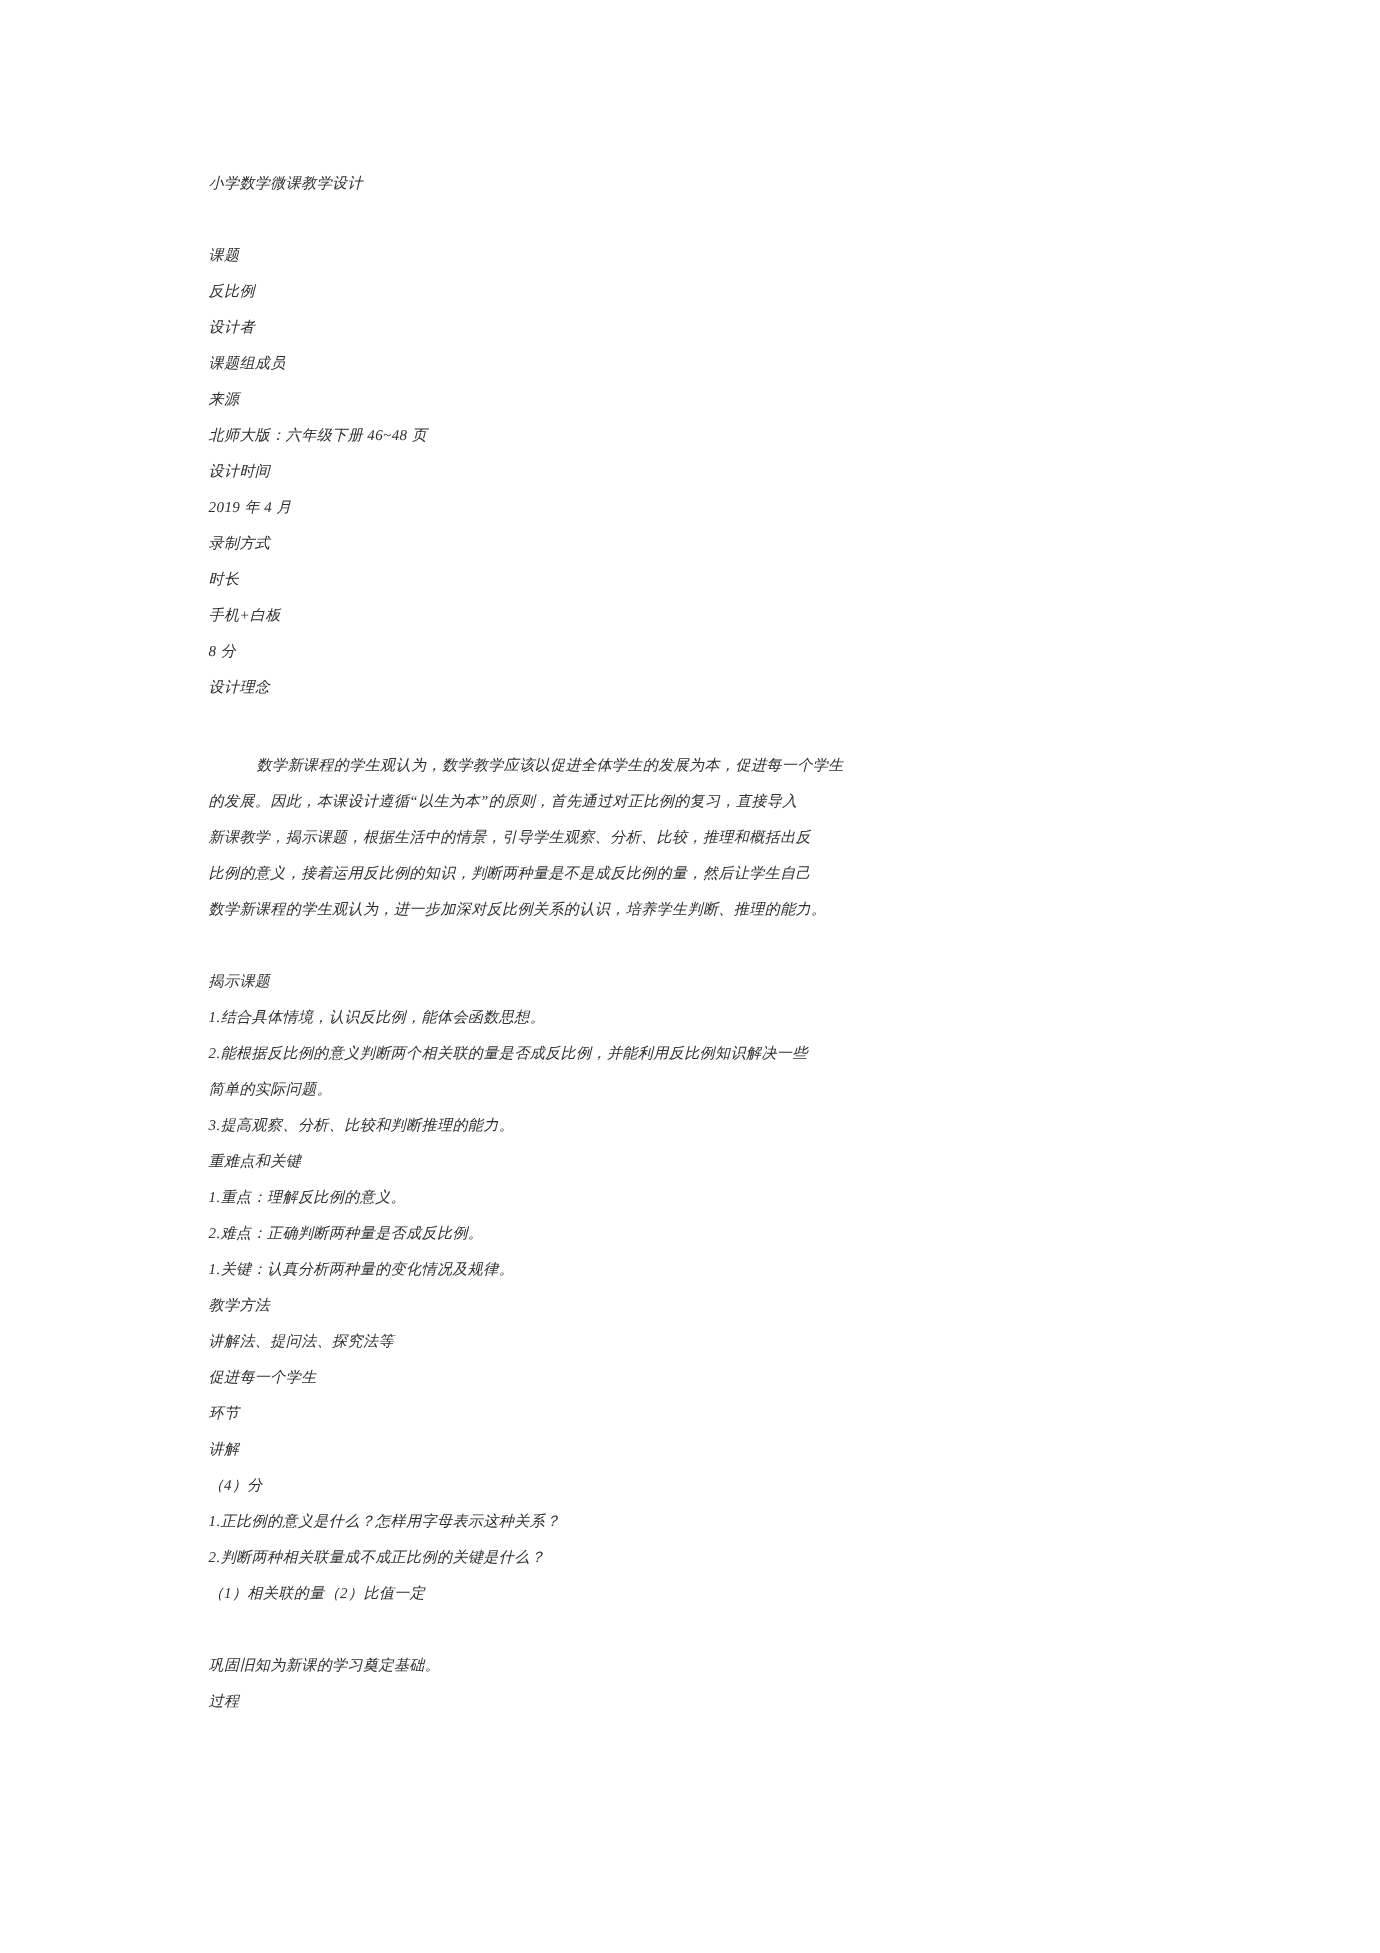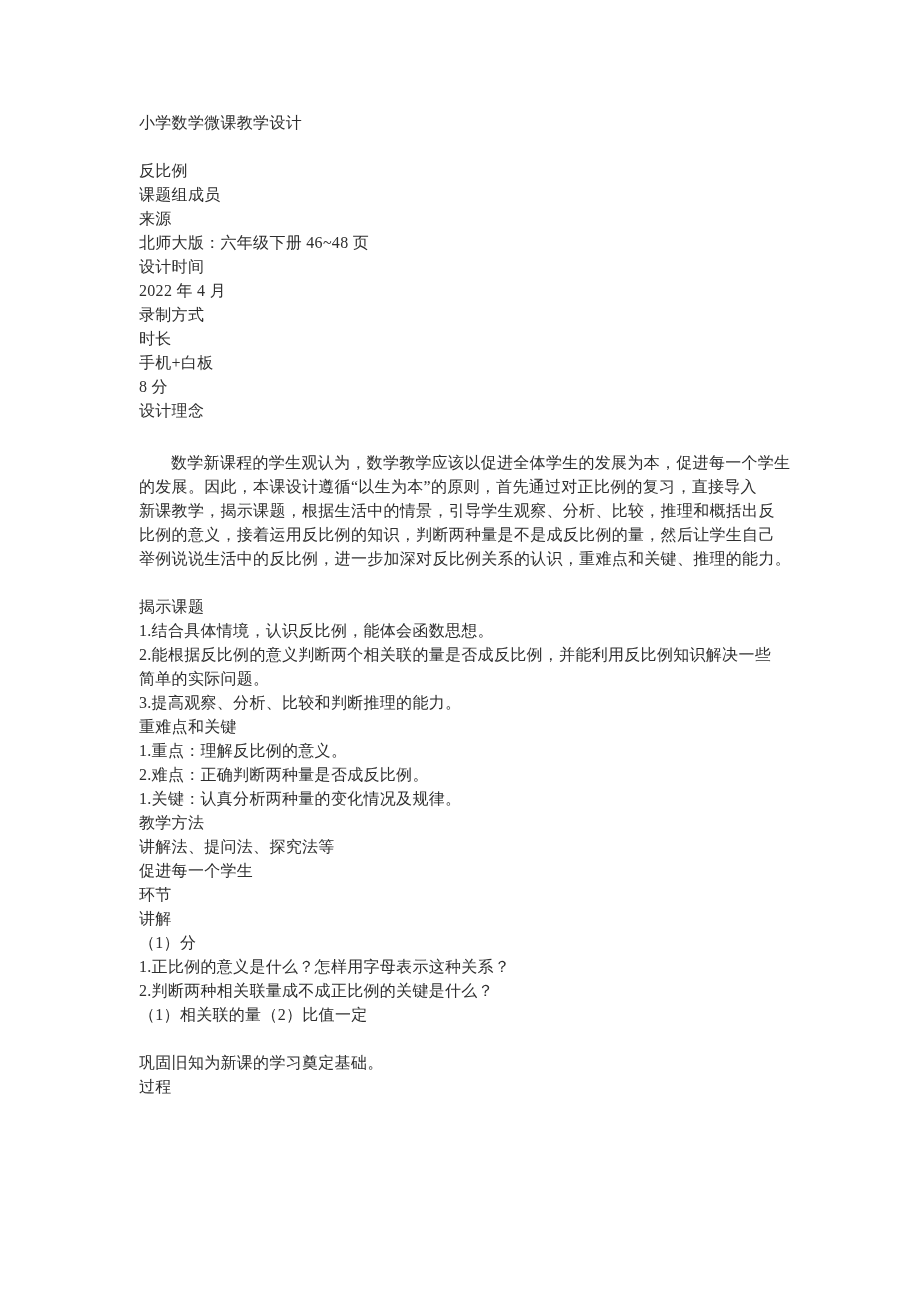--- a/index.html
+++ b/index.html
@@ -15,73 +15,76 @@
   }
   .content {
     position: absolute;
     top: 111px;
     left: 139px;
     width: 670px;
   }
   .line {
     height: 24px;
     line-height: 24px;
-    font-size: 16px;
+    font-size: 10px;
     letter-spacing: 0.3px;
     white-space: nowrap;
+    font-style: italic;
   }
   .line.blank { height: 24px; }
   .indent { text-indent: 32px; margin-top: 28px; }
 </style>
 </head>
 <body>
 
 <div class="page">
   <div class="content">
 
     <div class="line">小学数学微课教学设计</div>
     <div class="line blank"></div>
 
+    <div class="line">课题</div>
     <div class="line">反比例</div>
+    <div class="line">设计者</div>
     <div class="line">课题组成员</div>
     <div class="line">来源</div>
     <div class="line">北师大版：六年级下册 46~48 页</div>
     <div class="line">设计时间</div>
-    <div class="line">2022 年 4 月</div>
+    <div class="line">2019 年 4 月</div>
     <div class="line">录制方式</div>
     <div class="line">时长</div>
     <div class="line">手机+白板</div>
     <div class="line">8 分</div>
 
     <div class="line">设计理念</div>
     <div class="line indent">数学新课程的学生观认为，数学教学应该以促进全体学生的发展为本，促进每一个学生</div>
     <div class="line">的发展。因此，本课设计遵循“以生为本”的原则，首先通过对正比例的复习，直接导入</div>
     <div class="line">新课教学，揭示课题，根据生活中的情景，引导学生观察、分析、比较，推理和概括出反</div>
     <div class="line">比例的意义，接着运用反比例的知识，判断两种量是不是成反比例的量，然后让学生自己</div>
-    <div class="line">举例说说生活中的反比例，进一步加深对反比例关系的认识，重难点和关键、推理的能力。</div>
+    <div class="line">数学新课程的学生观认为，进一步加深对反比例关系的认识，培养学生判断、推理的能力。</div>
     <div class="line blank"></div>
 
     <div class="line">揭示课题</div>
     <div class="line">1.结合具体情境，认识反比例，能体会函数思想。</div>
     <div class="line">2.能根据反比例的意义判断两个相关联的量是否成反比例，并能利用反比例知识解决一些</div>
     <div class="line">简单的实际问题。</div>
     <div class="line">3.提高观察、分析、比较和判断推理的能力。</div>
 
     <div class="line">重难点和关键</div>
     <div class="line">1.重点：理解反比例的意义。</div>
     <div class="line">2.难点：正确判断两种量是否成反比例。</div>
     <div class="line">1.关键：认真分析两种量的变化情况及规律。</div>
 
     <div class="line">教学方法</div>
     <div class="line">讲解法、提问法、探究法等</div>
 
     <div class="line">促进每一个学生</div>
     <div class="line">环节</div>
     <div class="line">讲解</div>
-    <div class="line">（1）分</div>
+    <div class="line">（4）分</div>
     <div class="line">1.正比例的意义是什么？怎样用字母表示这种关系？</div>
     <div class="line">2.判断两种相关联量成不成正比例的关键是什么？</div>
     <div class="line">（1）相关联的量（2）比值一定</div>
     <div class="line blank"></div>
 
     <div class="line">巩固旧知为新课的学习奠定基础。</div>
     <div class="line">过程</div>
 
   </div>
 </div>

